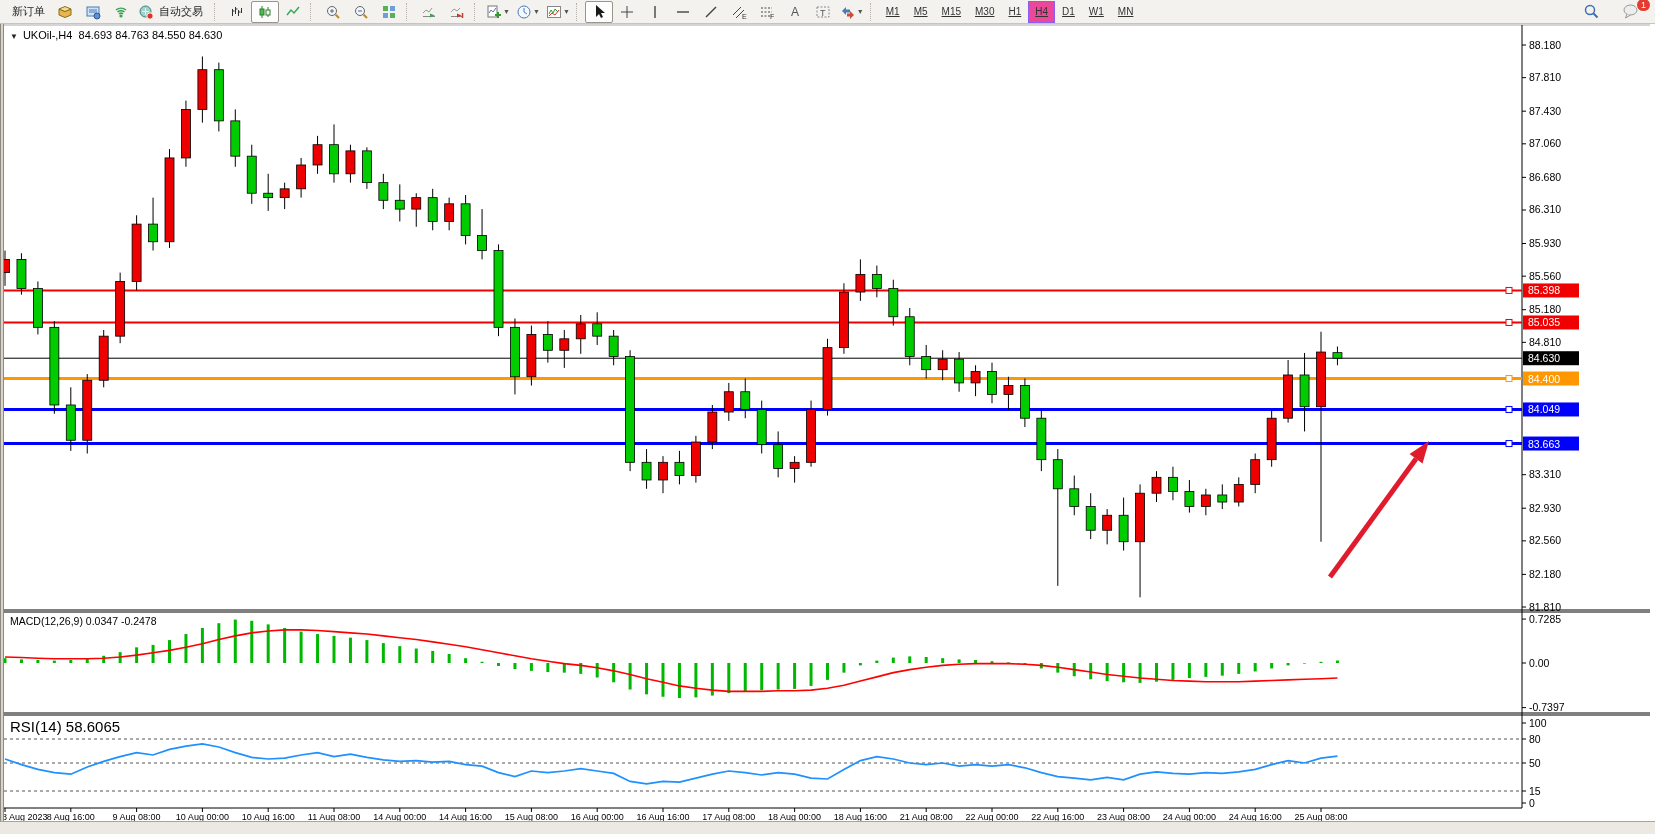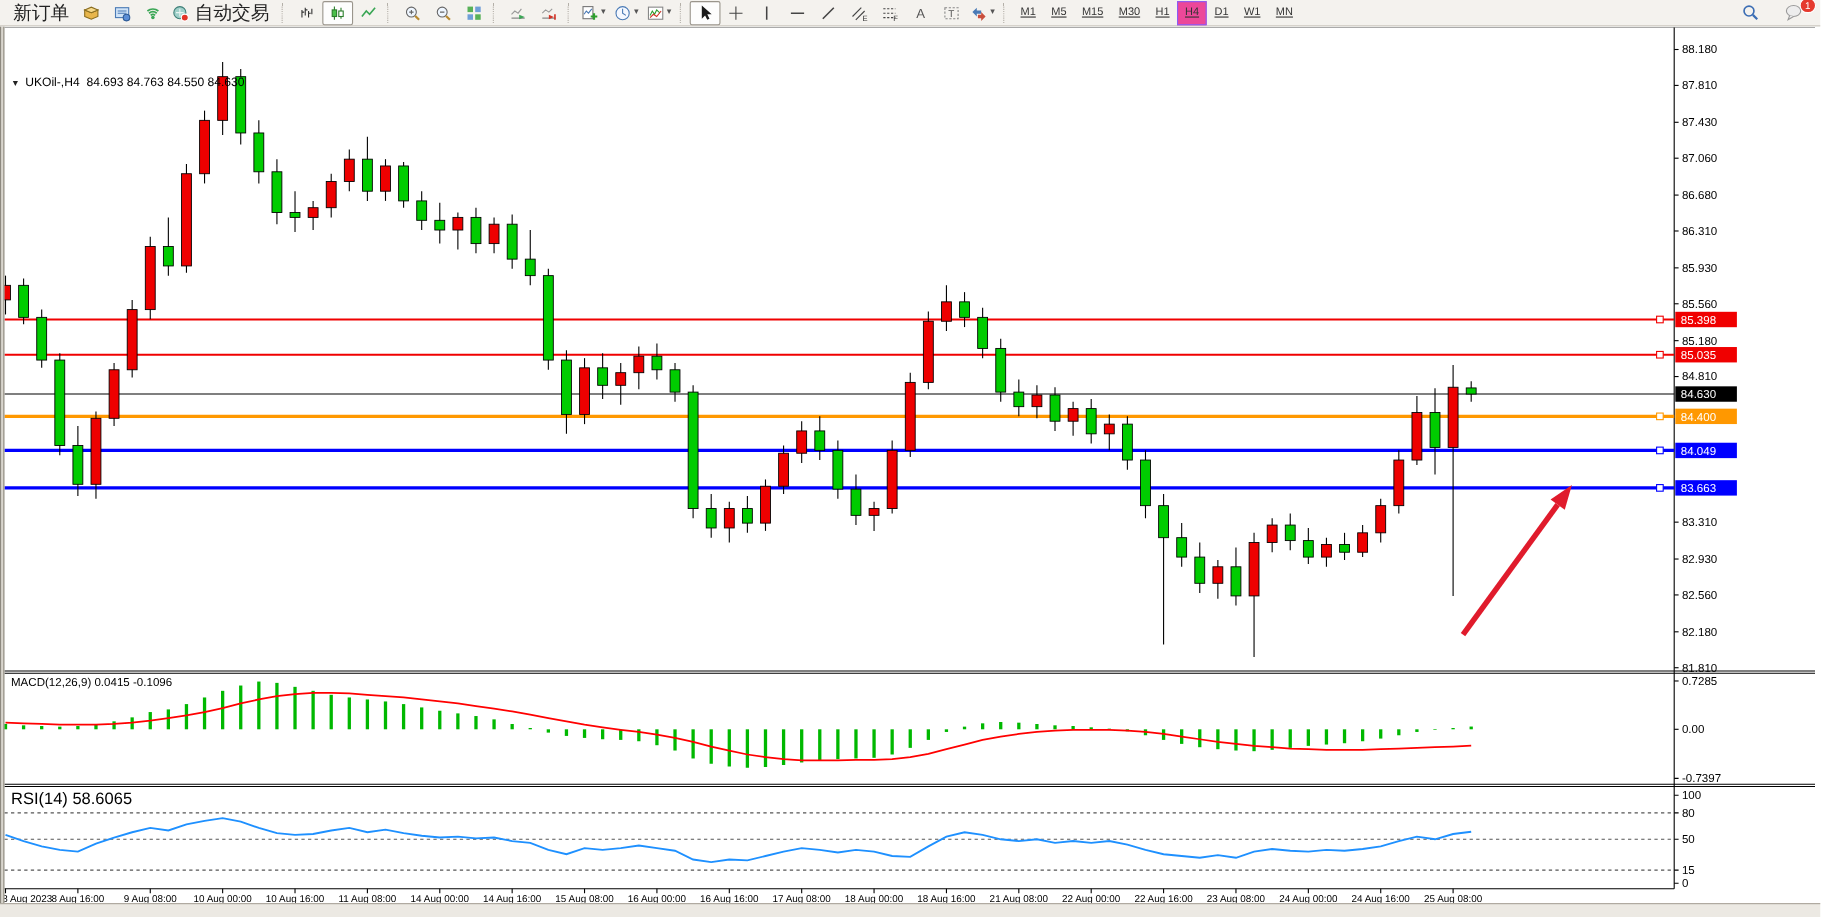--- a/index.html
+++ b/index.html
@@ -6,36 +6,36 @@
     font-family:"Liberation Sans",sans-serif;}
   #app{position:relative;width:1655px;height:834px;background:#fff;}
   
   #toolbar{position:absolute;top:0;left:0;width:1655px;height:24px;
     background:#f4f2ee;border-bottom:1px solid #c9c5bd;display:flex;
     align-items:center;padding-left:6px;box-sizing:border-box;z-index:5;}
   .tb-btn{display:inline-flex;align-items:center;justify-content:center;
     height:20px;min-width:22px;padding:0 2px;border:1px solid transparent;
     border-radius:2px;cursor:default;}
   .tb-btn.active{background:#fdfdfd;border:1px solid #9a958c;}
-  .tb-text{font-size:17px;color:#222;padding:0 5px;}
+  .tb-text{font-size:11px;color:#222;padding:0 5px;}
   .tb-sep{width:5px;height:18px;margin:0 3px;
     border-left:1px dotted #b4b0a8;}
   .tb-dd{font-size:7px;color:#555;margin-left:1px;}
   .tf-btn{font-size:10px;color:#333;padding:1px 6px;height:18px;
     display:inline-flex;align-items:center;border:1px solid transparent;text-decoration:underline;}
   .tf-btn.active{background:#ec4899;border:1px solid #8b5cf6;}
   .tb-right{margin-left:auto;display:flex;align-items:center;margin-right:10px;}
   #chat-wrap{position:relative;margin-left:12px;}
   #chat-badge{position:absolute;top:-4px;right:-7px;background:#e53a2e;
     color:#fff;font-size:9px;border-radius:8px;padding:1px 4px;
     border:1px solid #fff;}
   
   .overlay{position:absolute;z-index:4;font-size:11px;color:#000;
     white-space:nowrap;}
-  #chart-title{top:29px;left:10px;margin-top:40px;}
+  #chart-title{top:29px;left:10px;}
   #macd-label{top:615px;left:10px;font-size:10.5px;}
   #rsi-label{top:718px;left:10px;font-size:15px;}
   .tri{font-size:8px;color:#222;margin-right:5px;cursor:default;}
   
   #left-strip{position:absolute;top:24px;left:0;width:4px;height:810px;
     background:#d9d5cd;border-left:1px solid #8d897f;
     border-right:1px solid #8d897f;box-sizing:border-box;z-index:3;}
   #bottom-strip{position:absolute;top:821px;left:0;width:1655px;height:13px;
     background:#ece9e3;border-top:1px solid #a9a49a;z-index:3;}
   #chart-svg{position:absolute;top:0;left:0;z-index:1;}
@@ -612,18 +612,18 @@
             <path d="M5 11l-1.5 4 5-3" fill="#ededed" stroke="#9a9a9a"></path>
           </svg>
           <span id="chat-badge">1</span>
         </span>
     </span>
   </div>
 
   <div id="chart-title" class="overlay">
     <span class="tri">▼</span><span>UKOil-,H4</span>&nbsp;&nbsp;<span>84.693 84.763 84.550 84.630</span>
   </div>
-  <div id="macd-label" class="overlay">MACD(12,26,9) 0.0415 -0.1096</div>
+  <div id="macd-label" class="overlay">MACD(12,26,9) 0.0347 -0.2478</div>
   <div id="rsi-label" class="overlay">RSI(14) 58.6065</div>
 
   <div id="left-strip"></div>
   <div id="bottom-strip"></div>
 </div>
 
 </body></html>

